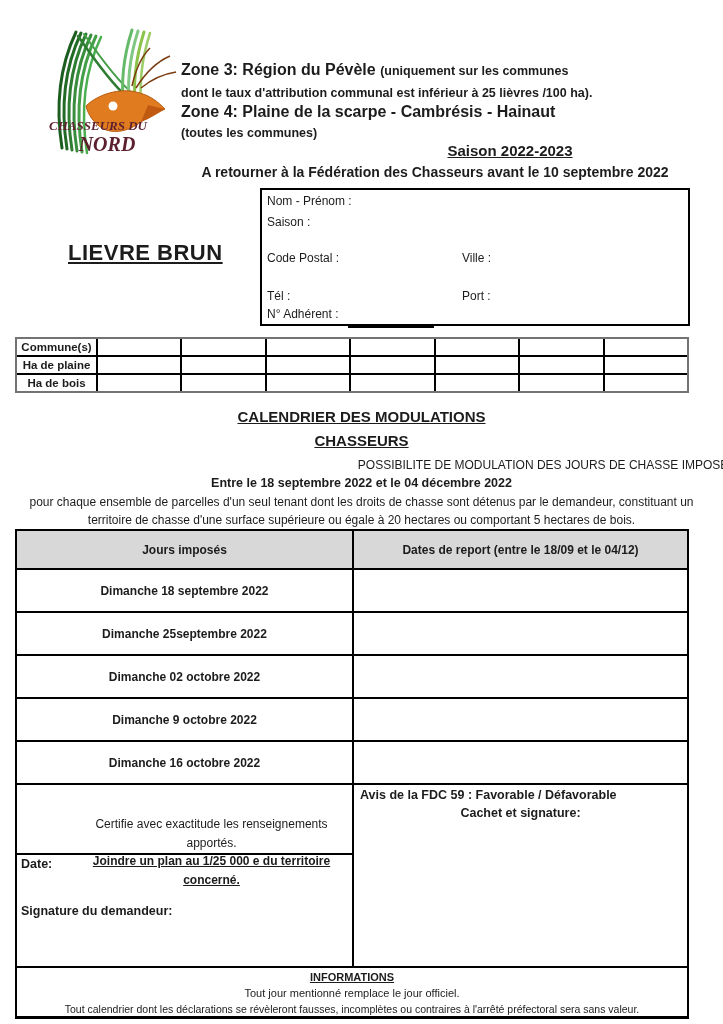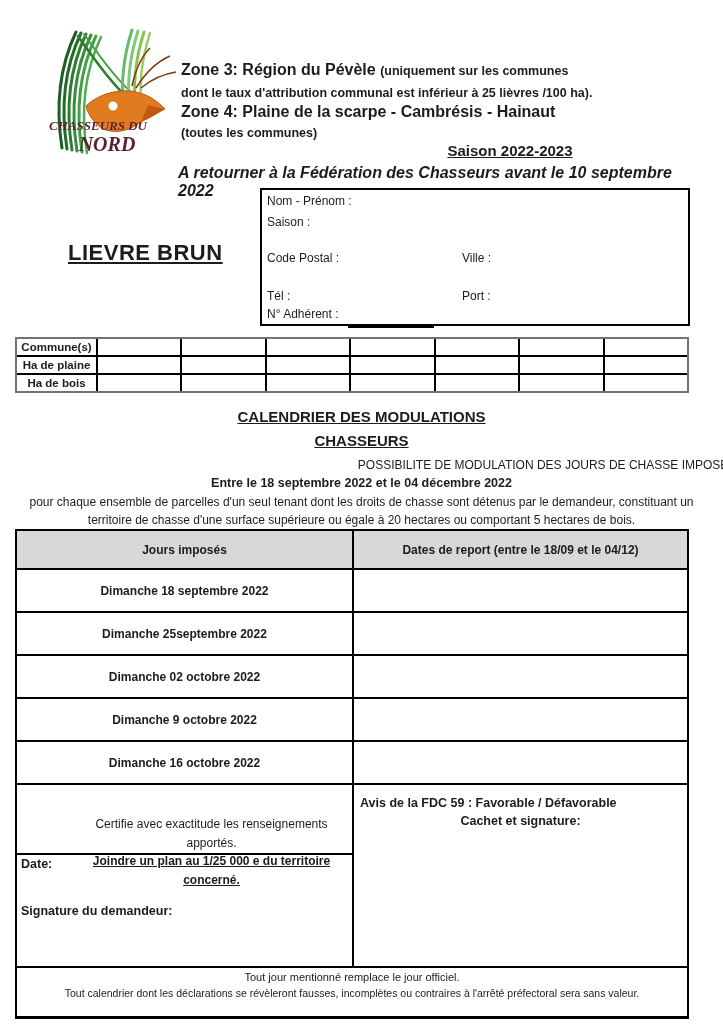--- a/index.html
+++ b/index.html
@@ -16,22 +16,22 @@
   .doc-title { position:absolute; left:182px; top:36px; width:506px; text-align:center;
     font-size:17px; font-weight:bold; letter-spacing:0.2px; }
   .z-big   { font-size:16px; font-weight:bold; }
   .z-small { font-size:12.5px; font-weight:bold; }
   .zone-l1 { position:absolute; left:181px; top:61px; white-space:nowrap; }
   .zone-l2 { position:absolute; left:181px; top:86px;  font-size:12.5px; font-weight:bold; }
   .zone-l3 { position:absolute; left:181px; top:103px; font-size:16px;   font-weight:bold; }
   .zone-l4 { position:absolute; left:181px; top:126px; font-size:12.5px; font-weight:bold; }
   .season  { position:absolute; left:350px; top:142px; width:320px; text-align:center;
              font-size:15px; font-weight:bold; }
-  .return-note { position:absolute; left:178px; top:164px; width:514px; text-align:left;
-             font-size:16px; font-weight:bold;font-style:italic; }
+  .return-note { position:absolute; left:178px; top:164px; width:514px; text-align:center;
+             font-size:14px; font-weight:bold; }
 
   
   .form-box { position:absolute; left:260px; top:188px; width:430px; height:138px;
               border:2px solid #000; box-sizing:border-box; font-size:12px; }
   .ff { position:absolute; left:5px; white-space:nowrap; }
   .ff2 { position:absolute; left:200px; white-space:nowrap; }
   .form-smudge { position:absolute; left:86px; bottom:-4px; width:86px; height:3px; background:#000; }
 
   .species { position:absolute; left:68px; top:240px; font-size:22px; font-weight:bold;
              letter-spacing:0.5px; }
@@ -72,21 +72,21 @@
                 font-size:12px; font-weight:bold; }
   .mt-c-right { flex:1; }
   .mt-bottom { display:flex; height:181px; border-bottom:2px solid #000; }
   .mt-b-left { width:337px; border-right:2px solid #000; box-sizing:border-box; position:relative;padding-left:28px; }
   .certify { position:absolute; top:30px; left:56px; right:2px; text-align:center;
              font-size:12px; line-height:1.55; }
   .date-box { position:absolute; left:0; right:0; top:68px; bottom:0;
               border-top:2px solid #000; padding:2px 4px; box-sizing:border-box; }
   .date-label { font-size:12.5px; font-weight:bold; }
   .sig-label  { margin-top:33px; font-size:12.5px; font-weight:bold; }
-  .mt-b-right { flex:1; padding:11px 6px; box-sizing:border-box; }
+  .mt-b-right { flex:1; padding:3px 6px; box-sizing:border-box; }
   .avis-l1 { font-size:12.5px; font-weight:bold; }
   .avis-l2 { font-size:12.5px; font-weight:bold; text-align:center; margin-top:4px; }
   .mt-info { height:48px; text-align:center; padding-top:2px; box-sizing:border-box;
              border-top:0; line-height:1.45; }
   .info-t  { font-size:11px; font-weight:bold; text-decoration:underline; }
   .info-l1 { font-size:11px; }
   .info-l2 { font-size:10.5px; }
 </style>
 </head>
 <body>
@@ -224,18 +224,19 @@
           <div class="date-label">Date:</div>
           <div class="sig-label">Signature du demandeur:</div>
         </div>
       </div>
       <div class="mt-b-right">
         <div class="avis-l1">Avis de la FDC 59 : Favorable / Défavorable</div>
         <div class="avis-l2">Cachet et signature:</div>
       </div>
     </div>
     <div class="mt-info">
+      <div class="info-t">INFORMATIONS</div>
       <div class="info-l1">Tout jour mentionné remplace le jour officiel.</div>
       <div class="info-l2">Tout calendrier dont les déclarations se révèleront fausses, incomplètes ou contraires à l'arrêté préfectoral sera sans valeur.</div>
     </div>
   </div>
 
 </div>
 
 </body></html>

